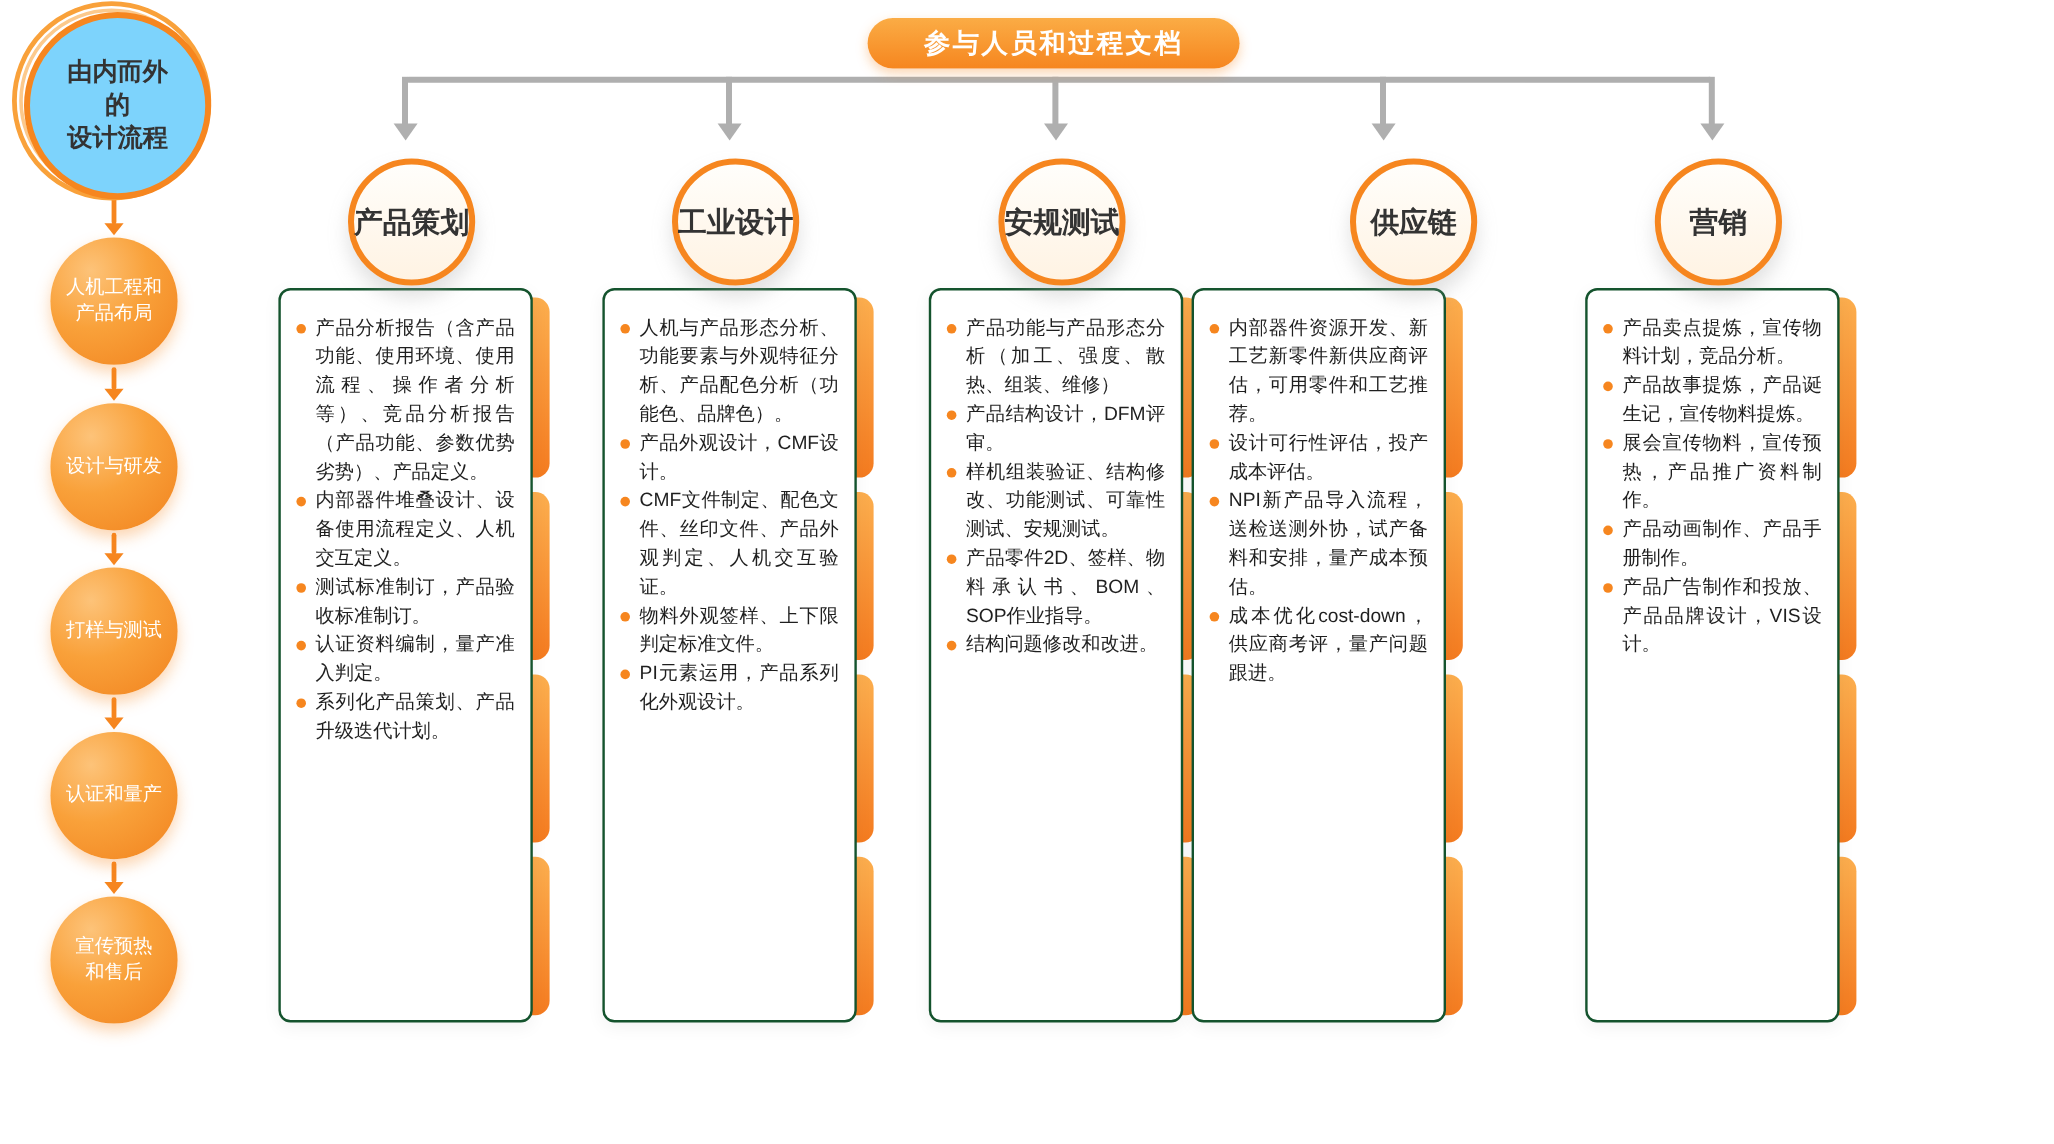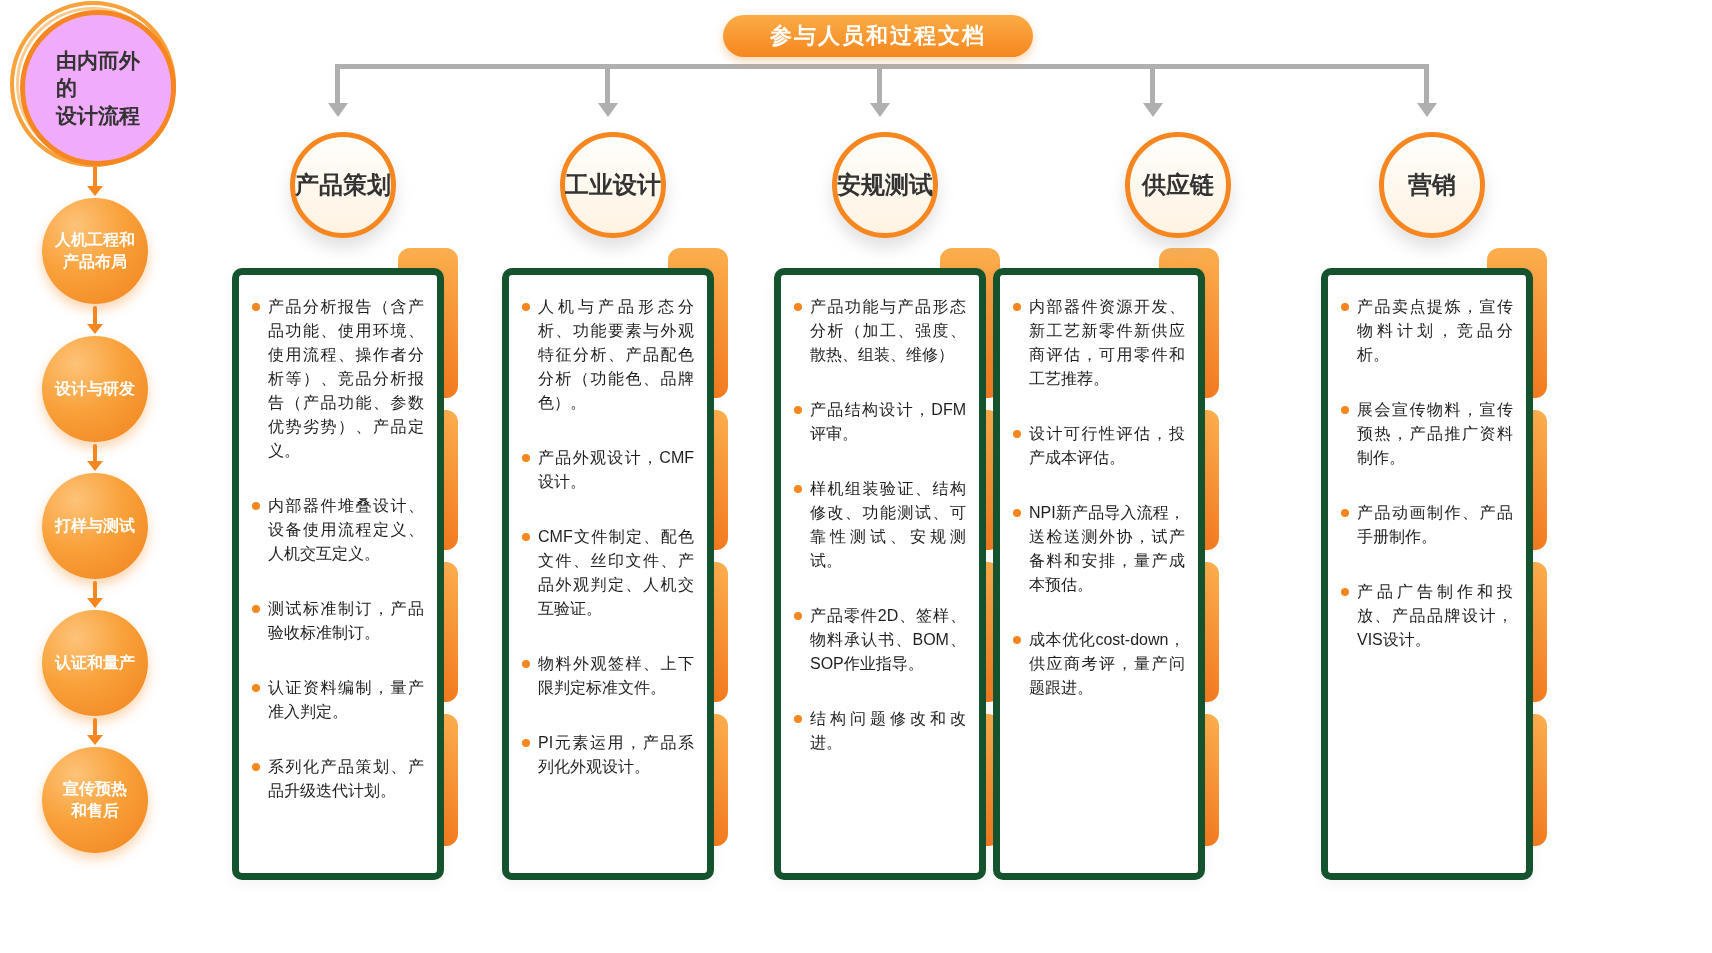--- a/index.html
+++ b/index.html
@@ -3,31 +3,31 @@
 <meta charset="utf-8">
 <style>
   html,body{margin:0;padding:0;background:#fff;}
   .canvas{
     position:relative;width:1712px;height:953px;background:#fff;overflow:hidden;
     font-family:"Liberation Sans","DejaVu Sans",sans-serif;
   }
   
   .intro-circle{
     position:absolute;left:20px;top:10px;width:146px;height:146px;border-radius:50%;
-    background:#f0abfc;border:5px solid #F6861F;display:flex;align-items:center;justify-content:center;
-    text-align:left;font-size:21px;font-weight:bold;color:#333;line-height:1.3;
+    background:#7dd3fc;border:5px solid #F6861F;display:flex;align-items:center;justify-content:center;
+    text-align:center;font-size:21px;font-weight:bold;color:#333;line-height:1.3;
     white-space:pre-line;z-index:3;
   }
   .intro-ring1,.intro-ring2{position:absolute;border-radius:50%;z-index:2;}
   .intro-ring1{left:10px;top:1px;width:158px;height:158px;border:4px solid #F9A13A;}
   .intro-ring2{left:16px;top:7px;width:148px;height:148px;border:3px solid #FCC98C;}
   .flow-step{
     position:absolute;left:42px;width:106px;height:106px;border-radius:50%;
     background:radial-gradient(circle at 32% 26%, #FDC379 0%, #F9A13A 45%, #F1821E 100%);
-    color:#fff;font-weight:bold;font-size:16px;line-height:1.35;text-align:center;
+    color:#fff;font-weight:normal;font-size:16px;line-height:1.35;text-align:center;
     display:flex;align-items:center;justify-content:center;white-space:pre-line;
     box-shadow:0 6px 12px rgba(246,134,31,.35);z-index:2;
   }
   .o-arrow{position:absolute;left:87px;width:16px;z-index:1;}
   .o-arrow .stem{position:absolute;left:6px;top:0;width:4px;height:calc(100% - 9px);background:#F6861F;border-radius:2px;}
   .o-arrow .head{position:absolute;left:0;bottom:0;width:0;height:0;border-left:8px solid transparent;border-right:8px solid transparent;border-top:10px solid #F6861F;}
   
   .hline{position:absolute;top:64px;height:5px;background:#AFAFAF;border-radius:3px;z-index:1;}
   .stem-g{position:absolute;top:64px;width:5px;height:40px;background:#AFAFAF;z-index:1;}
   .head-g{position:absolute;top:103px;width:0;height:0;border-left:10px solid transparent;border-right:10px solid transparent;border-top:14px solid #AFAFAF;z-index:1;}
@@ -51,23 +51,23 @@
   .accent{
     position:absolute;right:-14px;width:60px;border-radius:12px;z-index:0;
     background:linear-gradient(180deg,#FCAE4E 0%,#F47B20 100%);
   }
   .a1{top:8px;height:150px;}
   .a2{top:170px;height:140px;}
   .a3{top:322px;height:140px;}
   .a4{top:474px;height:132px;}
   .stage-card{
     position:relative;z-index:1;width:100%;height:100%;box-sizing:border-box;
-    background:#fff;border:7px solid #14532d;border-radius:10px;
+    background:#fff;border:2px solid #14532d;border-radius:10px;
     box-shadow:0 4px 14px rgba(0,0,0,.05);
-    padding:20px 13px;display:flex;flex-direction:column;gap:31px;margin-top:28px;
+    padding:20px 13px;display:flex;flex-direction:column;
   }
   .card-item{display:flex;gap:8px;}
   .bullet-dot{flex:none;width:8px;height:8px;border-radius:50%;background:#F6861F;margin-top:8px;}
   .item-text{
     flex:1;font-size:16px;line-height:1.5;color:#1f1f1f;font-weight:500;
     text-align:justify;
   }
 </style>
 </head>
 <body>
@@ -245,20 +245,24 @@
     <div class="accent a2"></div>
     <div class="accent a3"></div>
     <div class="accent a4"></div>
     <div class="stage-card">
       <div class="card-item">
           <span class="bullet-dot"></span>
           <span class="item-text">产品卖点提炼，宣传物料计划，竞品分析。</span>
         </div>
       <div class="card-item">
           <span class="bullet-dot"></span>
+          <span class="item-text">产品故事提炼，产品诞生记，宣传物料提炼。</span>
+        </div>
+      <div class="card-item">
+          <span class="bullet-dot"></span>
           <span class="item-text">展会宣传物料，宣传预热，产品推广资料制作。</span>
         </div>
       <div class="card-item">
           <span class="bullet-dot"></span>
           <span class="item-text">产品动画制作、产品手册制作。</span>
         </div>
       <div class="card-item">
           <span class="bullet-dot"></span>
           <span class="item-text">产品广告制作和投放、产品品牌设计，VIS设计。</span>
         </div>

